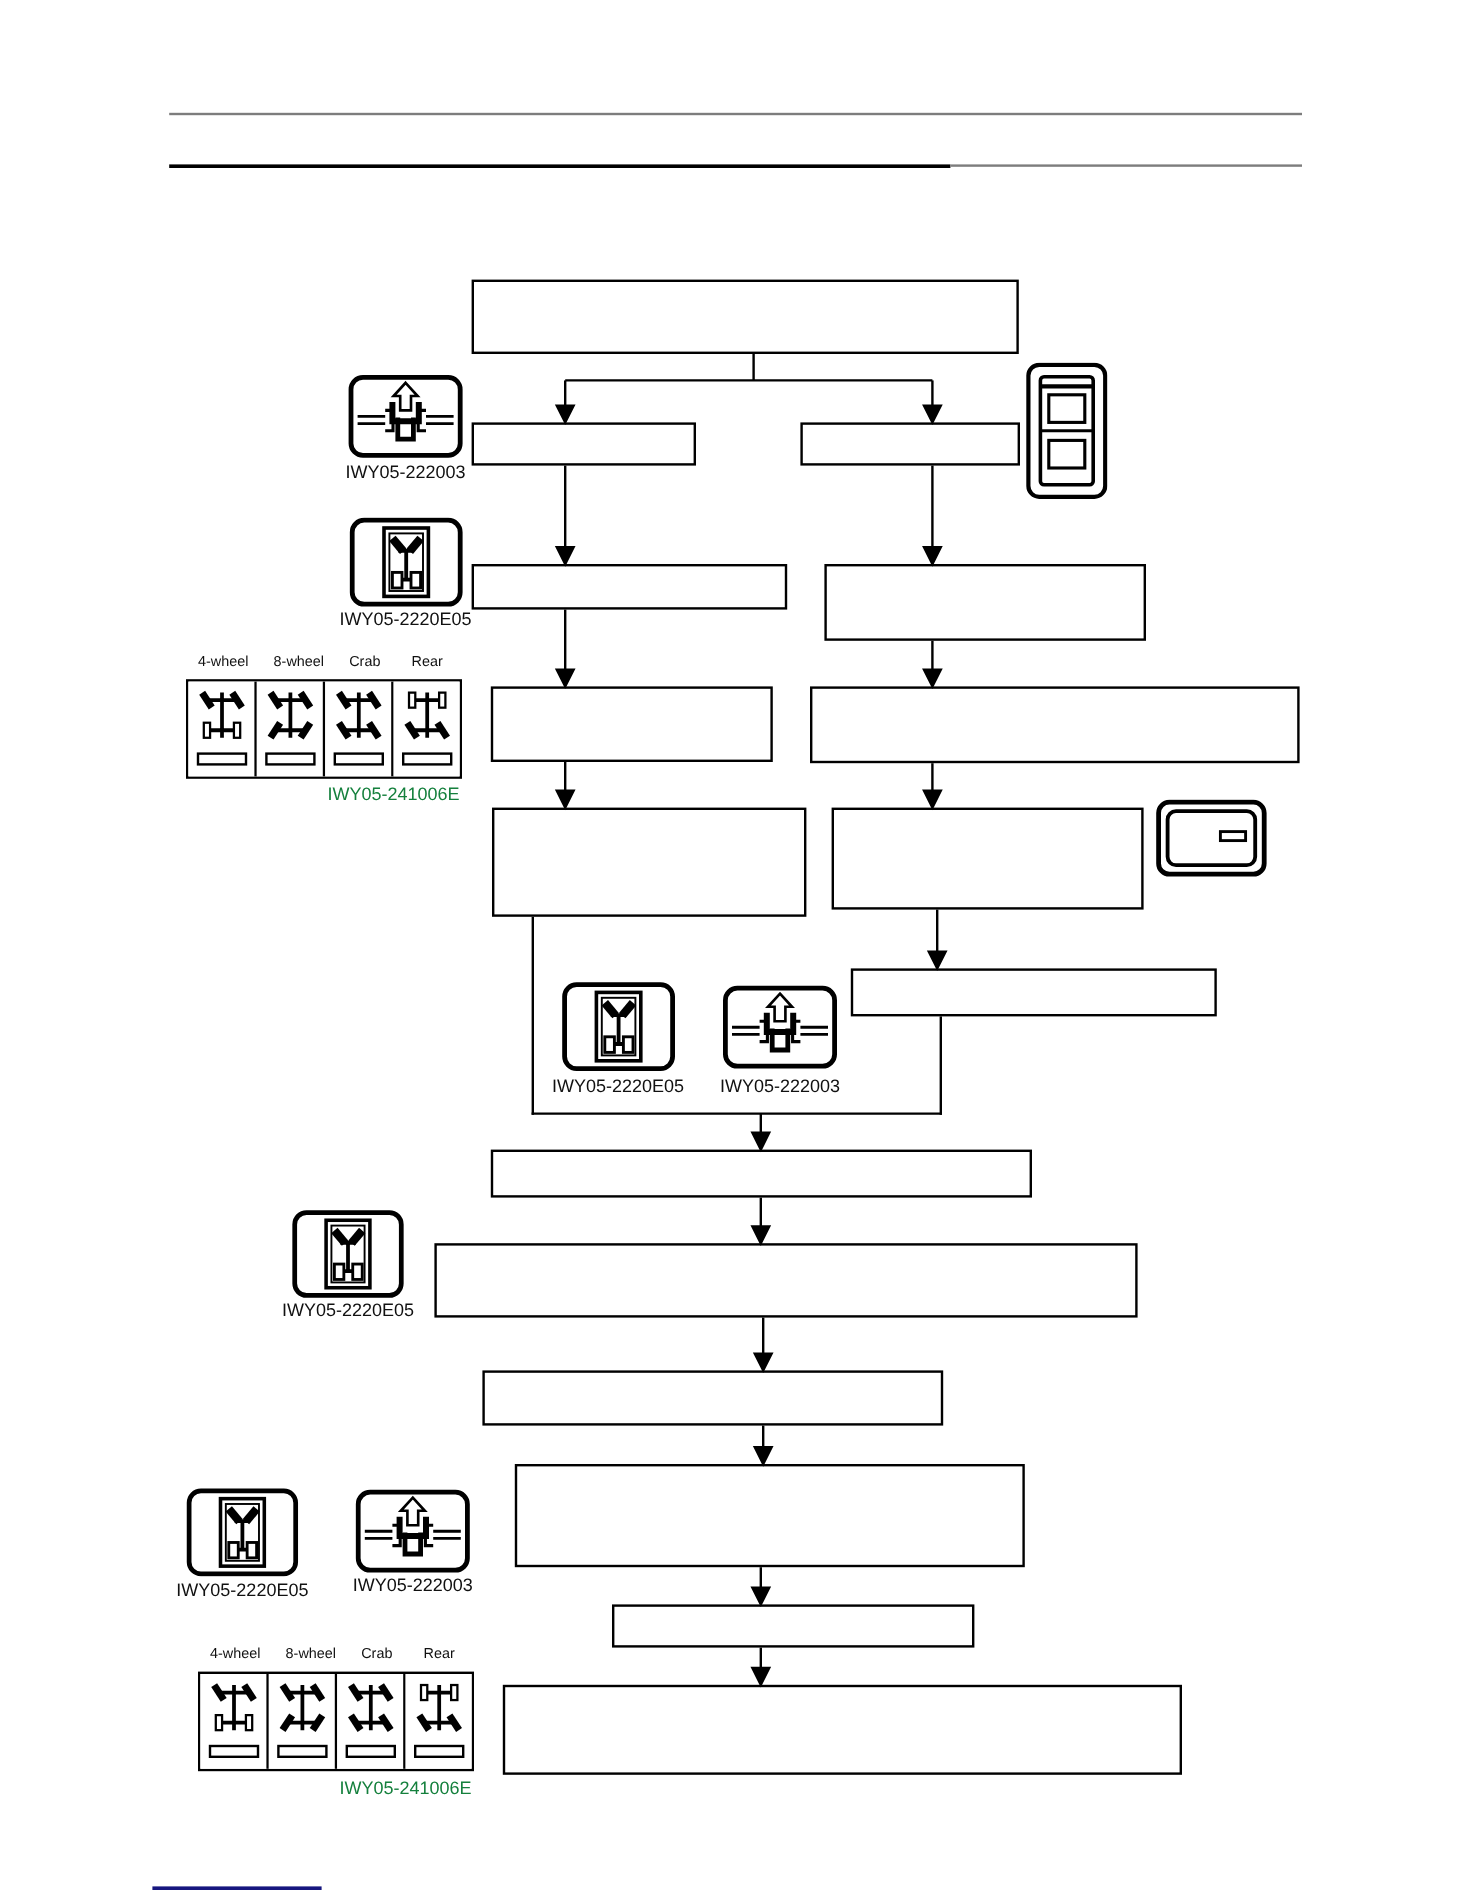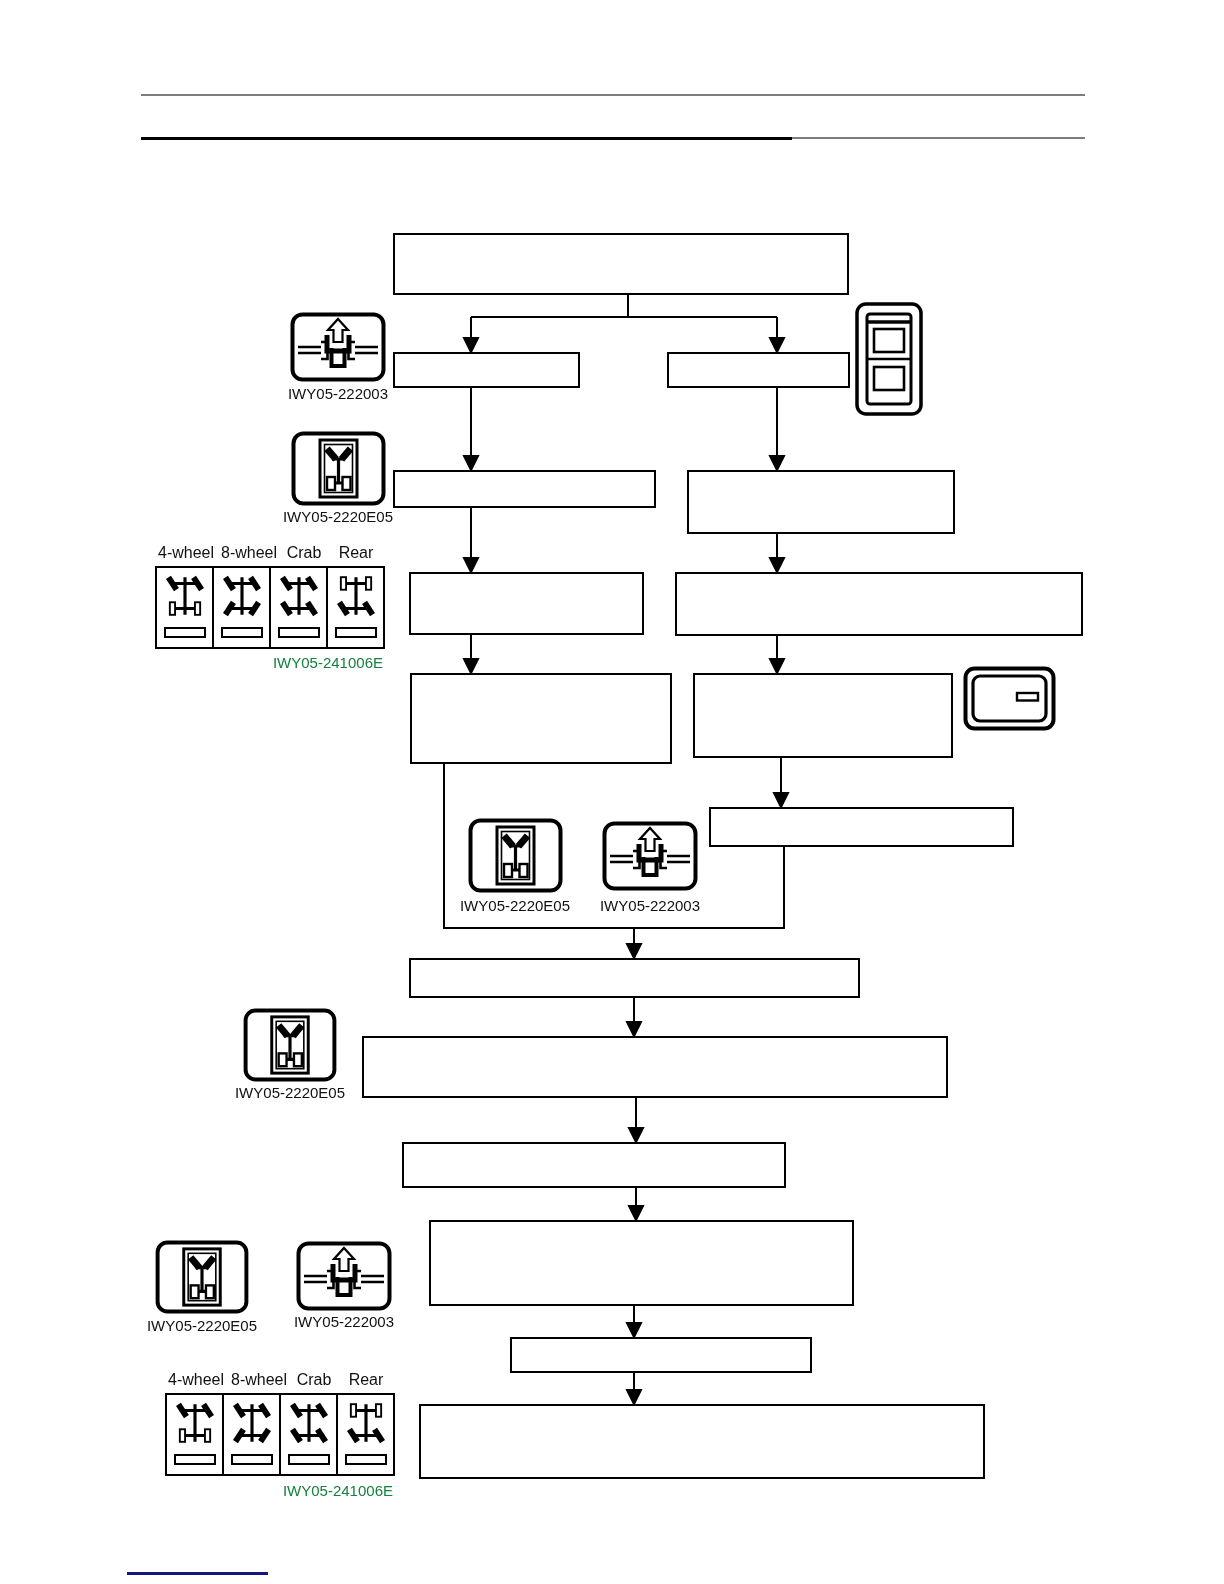--- a/index.html
+++ b/index.html
@@ -5,21 +5,21 @@
   html,body{margin:0;padding:0;background:#fff;}
   .page{position:relative;width:1212px;height:1584px;background:#fff;overflow:hidden;
         font-family:"Liberation Sans",sans-serif;}
   .hrule{position:absolute;}
   .fbox{position:absolute;border:2px solid #000;background:#fff;box-sizing:border-box;}
   .icon{position:absolute;}
   .cap{position:absolute;font-size:15px;color:#111;text-align:center;
        font-family:"Liberation Sans",sans-serif;white-space:nowrap;}
   .arrows{position:absolute;left:0;top:0;pointer-events:none;}
   .strip{position:absolute;}
-  .mlabel{position:absolute;top:0;transform:translateX(-50%);font-size:16px;color:#111;
+  .mlabel{position:absolute;top:0;transform:translateX(-50%);font-size:12px;color:#111;
           white-space:nowrap;}
   .wgrid{position:absolute;left:0;top:22px;display:flex;border:2px solid #000;background:#fff;}
   .wcell{position:relative;width:55px;height:79px;border-right:2px solid #000;background:#fff;}
   .wcell:last-child{border-right:none;}
   .wcell svg{position:absolute;left:50%;top:5px;transform:translateX(-50%);}
   .dash{position:absolute;left:50%;bottom:9px;transform:translateX(-50%);
         width:38px;height:7px;border:2px solid #000;background:#fff;}
   .stripcap{position:absolute;font-size:15px;color:#15803d;text-align:right;white-space:nowrap;}
 </style>
 </head>

